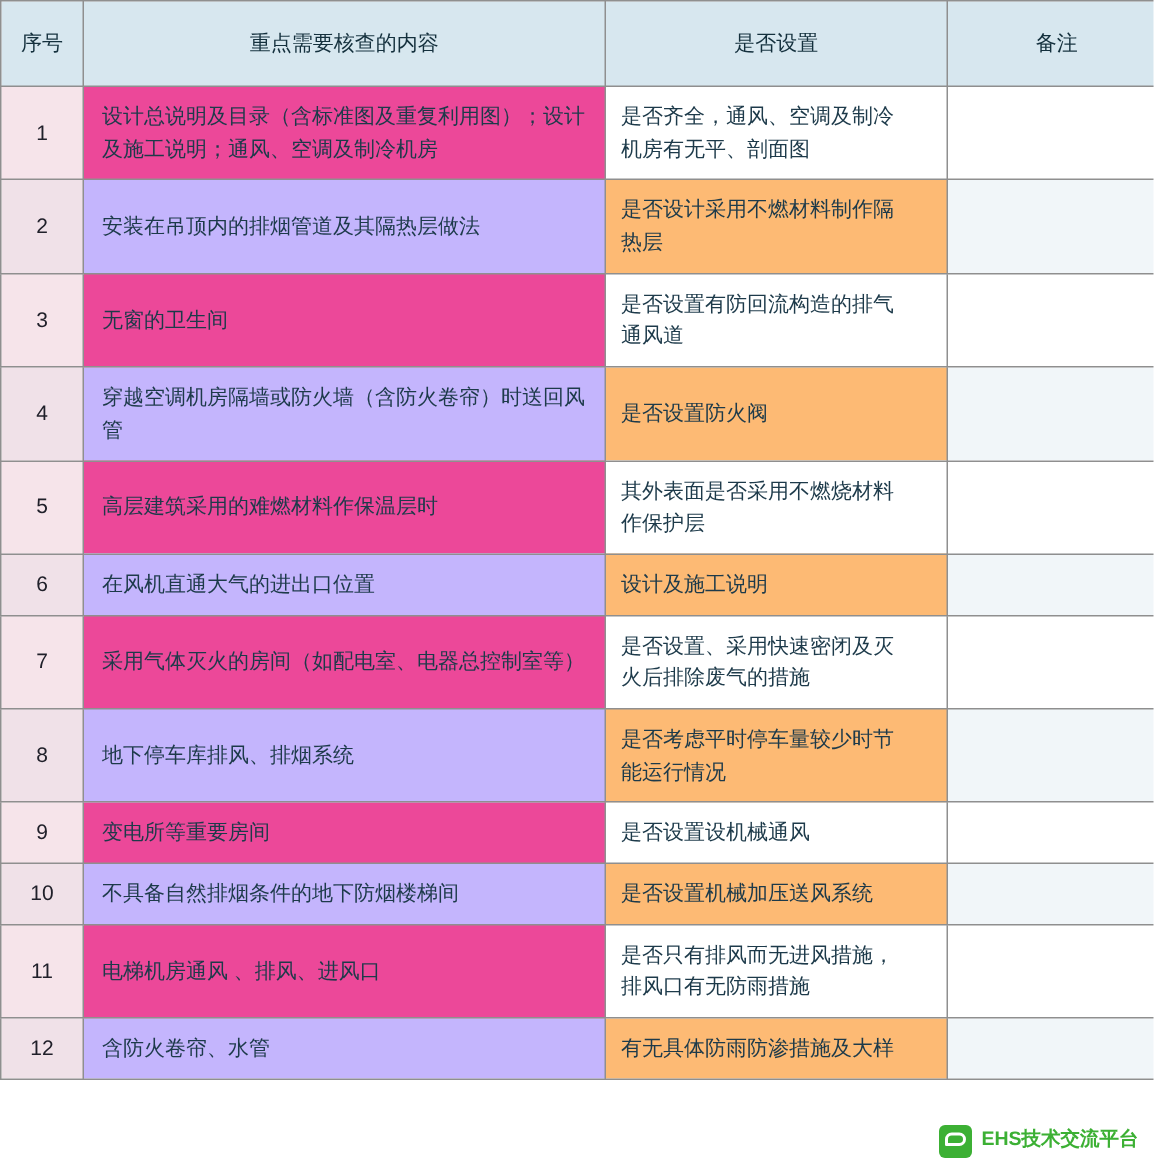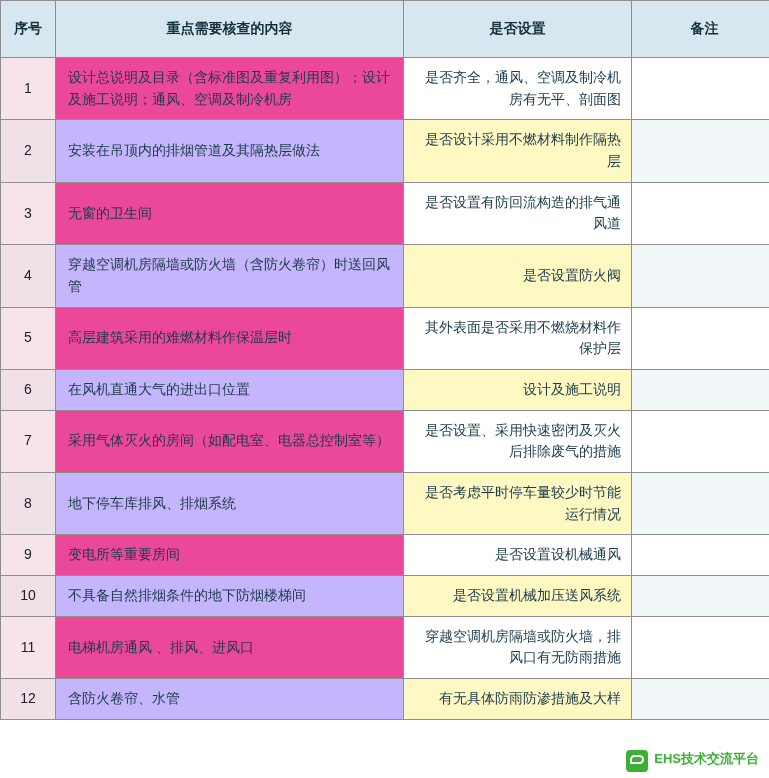--- a/index.html
+++ b/index.html
@@ -23,21 +23,21 @@
   table.checklist th,
   table.checklist td {
     border: 1px solid #8f8f8f;
     vertical-align: middle;
     font-size: 14px;
     line-height: 1.55;
   }
   
   thead th {
     background: #d7e7ef;
-    font-weight: bold;
+    font-weight: normal;
     text-align: center;
     height: 54px;
     font-size: 15px;
     color: #14303d;
   }
   th.col-no   { width: 52px; }
   th.col-main { width: 345px; }
   th.col-prob { width: 225px; }
   th.col-note { width: 143px; }
 
@@ -57,27 +57,27 @@
     padding: 9px 10px 9px 12px;
     background: #ec4899;
     color: #1d3a4a;
     text-align: left;
   }
   td.main.alt {
     background: #c4b5fd;
   }
   
   td.prob {
-    padding: 9px 10px 9px 10px;
+    padding: 9px 22px 9px 10px;
     background: #ffffff;
     color: #1d3a4a;
-    text-align: right;
+    text-align: left;
   }
   td.prob.alt {
-    background: #fef9c3;
+    background: #fdba74;
   }
   
   td.note {
     background: #ffffff;
   }
   td.note.alt {
     background: #f1f6f9;
   }
 
   
@@ -187,21 +187,21 @@
     </tr>
     <tr>
       <td class="idx alt">10</td>
       <td class="main alt">不具备自然排烟条件的地下防烟楼梯间</td>
       <td class="prob alt">是否设置机械加压送风系统</td>
       <td class="note alt"></td>
     </tr>
     <tr>
       <td class="idx">11</td>
       <td class="main">电梯机房通风 、排风、进风口</td>
-      <td class="prob">穿越空调机房隔墙或防火墙，排风口有无防雨措施</td>
+      <td class="prob">是否只有排风而无进风措施，排风口有无防雨措施</td>
       <td class="note"></td>
     </tr>
     <tr>
       <td class="idx alt">12</td>
       <td class="main alt">含防火卷帘、水管</td>
       <td class="prob alt">有无具体防雨防渗措施及大样</td>
       <td class="note alt"></td>
     </tr>
   </tbody>
 </table>

